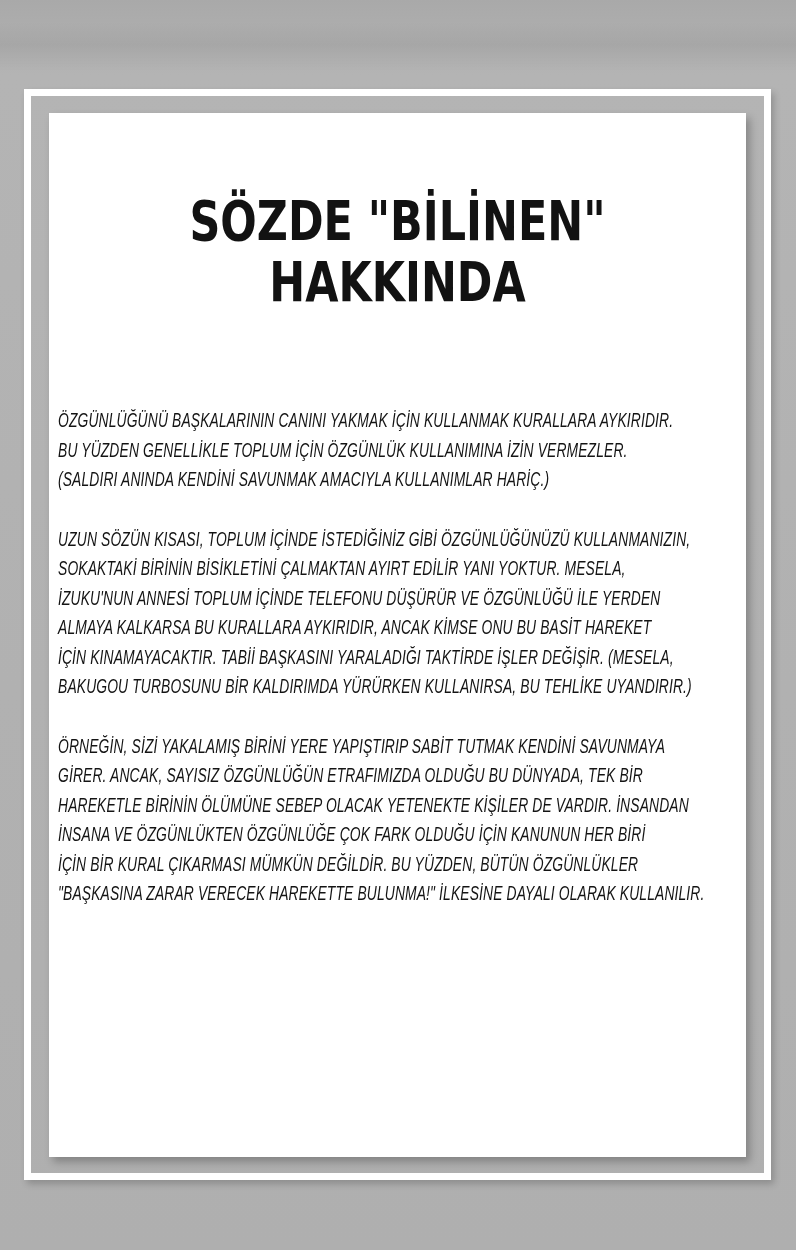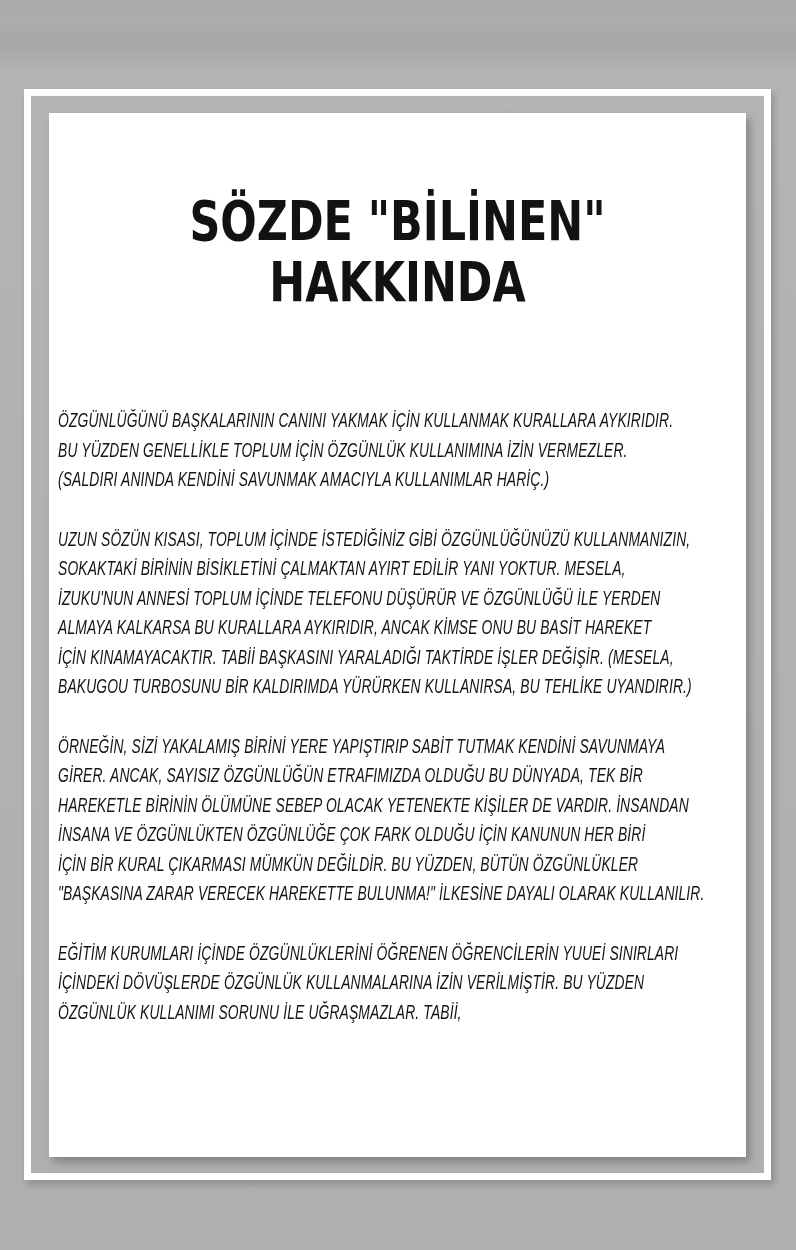--- a/index.html
+++ b/index.html
@@ -106,21 +106,16 @@
             <span class="line">BAKUGOU TURBOSUNU BİR KALDIRIMDA YÜRÜRKEN KULLANIRSA, BU TEHLİKE UYANDIRIR.)</span>
           </p>
         <p>
             <span class="line">ÖRNEĞİN, SİZİ YAKALAMIŞ BİRİNİ YERE YAPIŞTIRIP SABİT TUTMAK KENDİNİ SAVUNMAYA</span>
             <span class="line">GİRER. ANCAK, SAYISIZ ÖZGÜNLÜĞÜN ETRAFIMIZDA OLDUĞU BU DÜNYADA, TEK BİR</span>
             <span class="line">HAREKETLE BİRİNİN ÖLÜMÜNE SEBEP OLACAK YETENEKTE KİŞİLER DE VARDIR. İNSANDAN</span>
             <span class="line">İNSANA VE ÖZGÜNLÜKTEN ÖZGÜNLÜĞE ÇOK FARK OLDUĞU İÇİN KANUNUN HER BİRİ</span>
             <span class="line">İÇİN BİR KURAL ÇIKARMASI MÜMKÜN DEĞİLDİR. BU YÜZDEN, BÜTÜN ÖZGÜNLÜKLER</span>
             <span class="line">"BAŞKASINA ZARAR VERECEK HAREKETTE BULUNMA!" İLKESİNE DAYALI OLARAK KULLANILIR.</span>
           </p>
-        <p>
-            <span class="line">EĞİTİM KURUMLARI İÇİNDE ÖZGÜNLÜKLERİNİ ÖĞRENEN ÖĞRENCİLERİN YUUEİ SINIRLARI</span>
-            <span class="line">İÇİNDEKİ DÖVÜŞLERDE ÖZGÜNLÜK KULLANMALARINA İZİN VERİLMİŞTİR. BU YÜZDEN</span>
-            <span class="line">ÖZGÜNLÜK KULLANIMI SORUNU İLE UĞRAŞMAZLAR. TABİİ,</span>
-          </p>
       </div>
     </div>
   </div>
 </div>
 
 </body></html>

